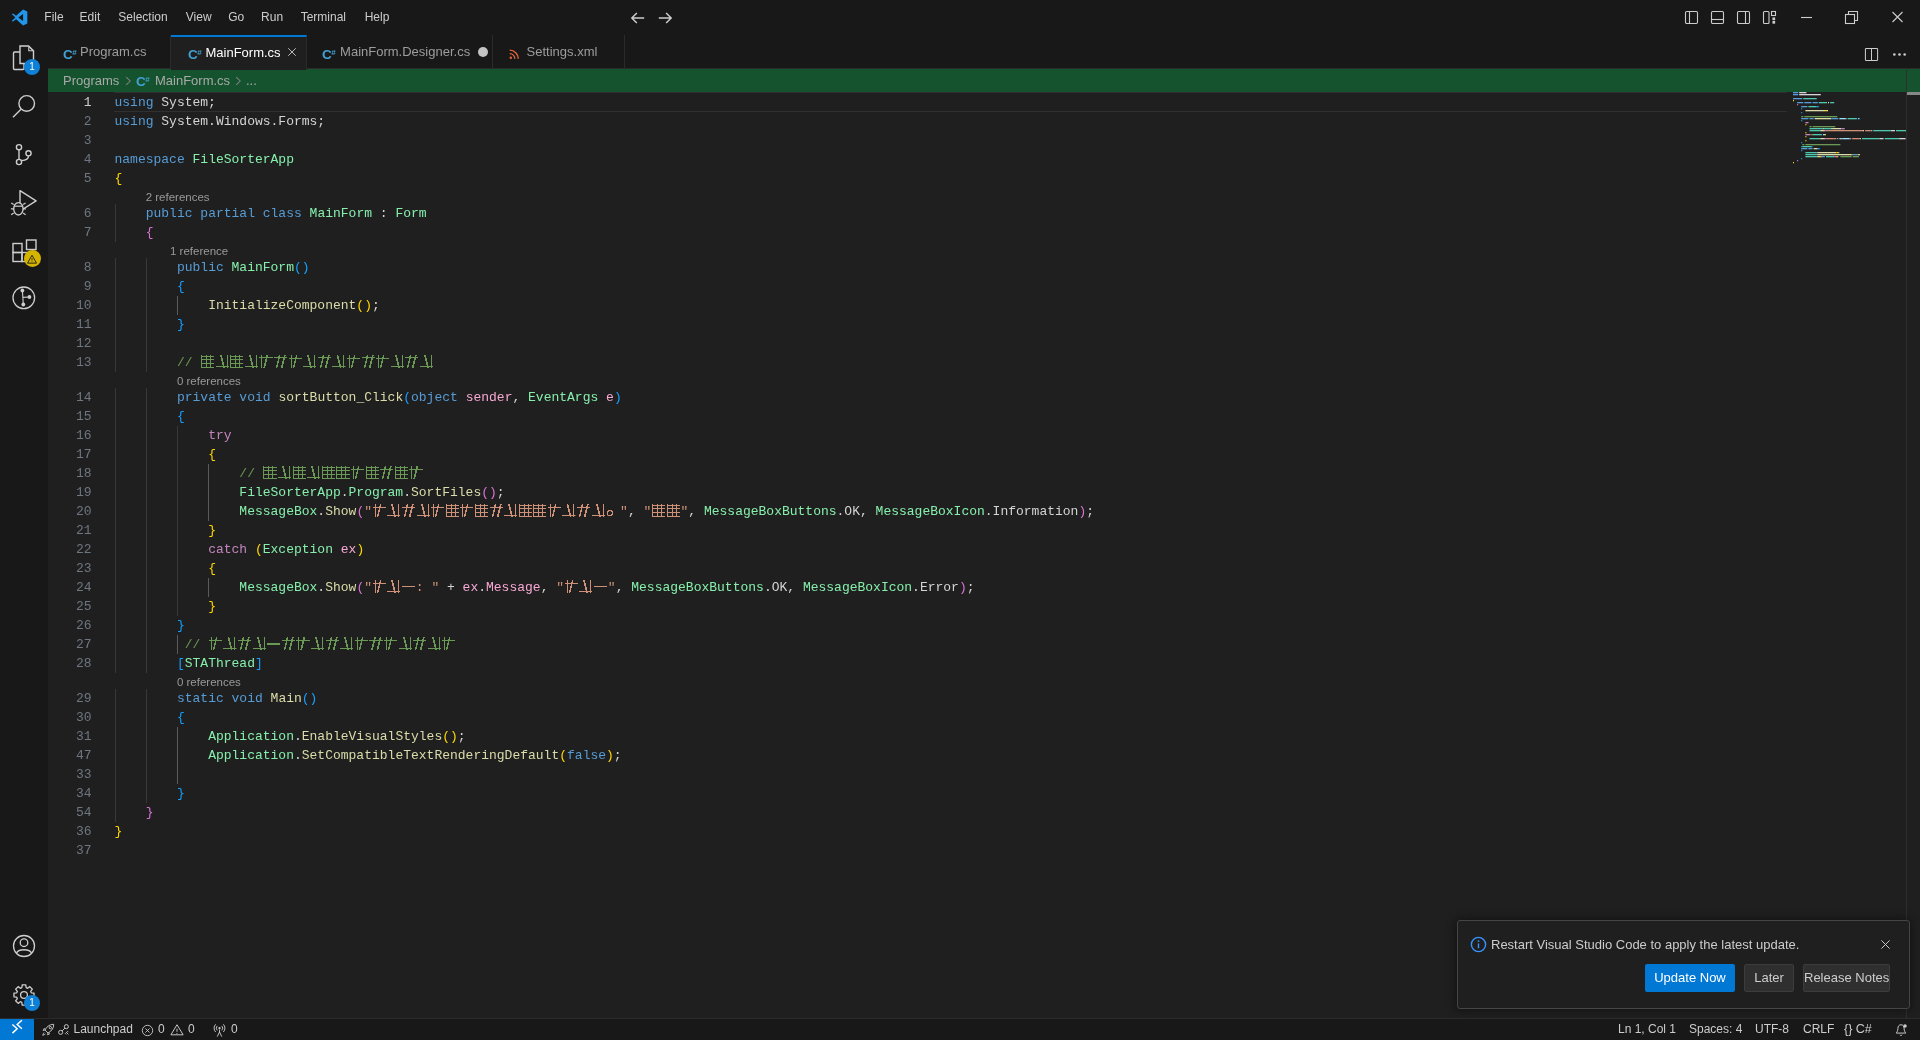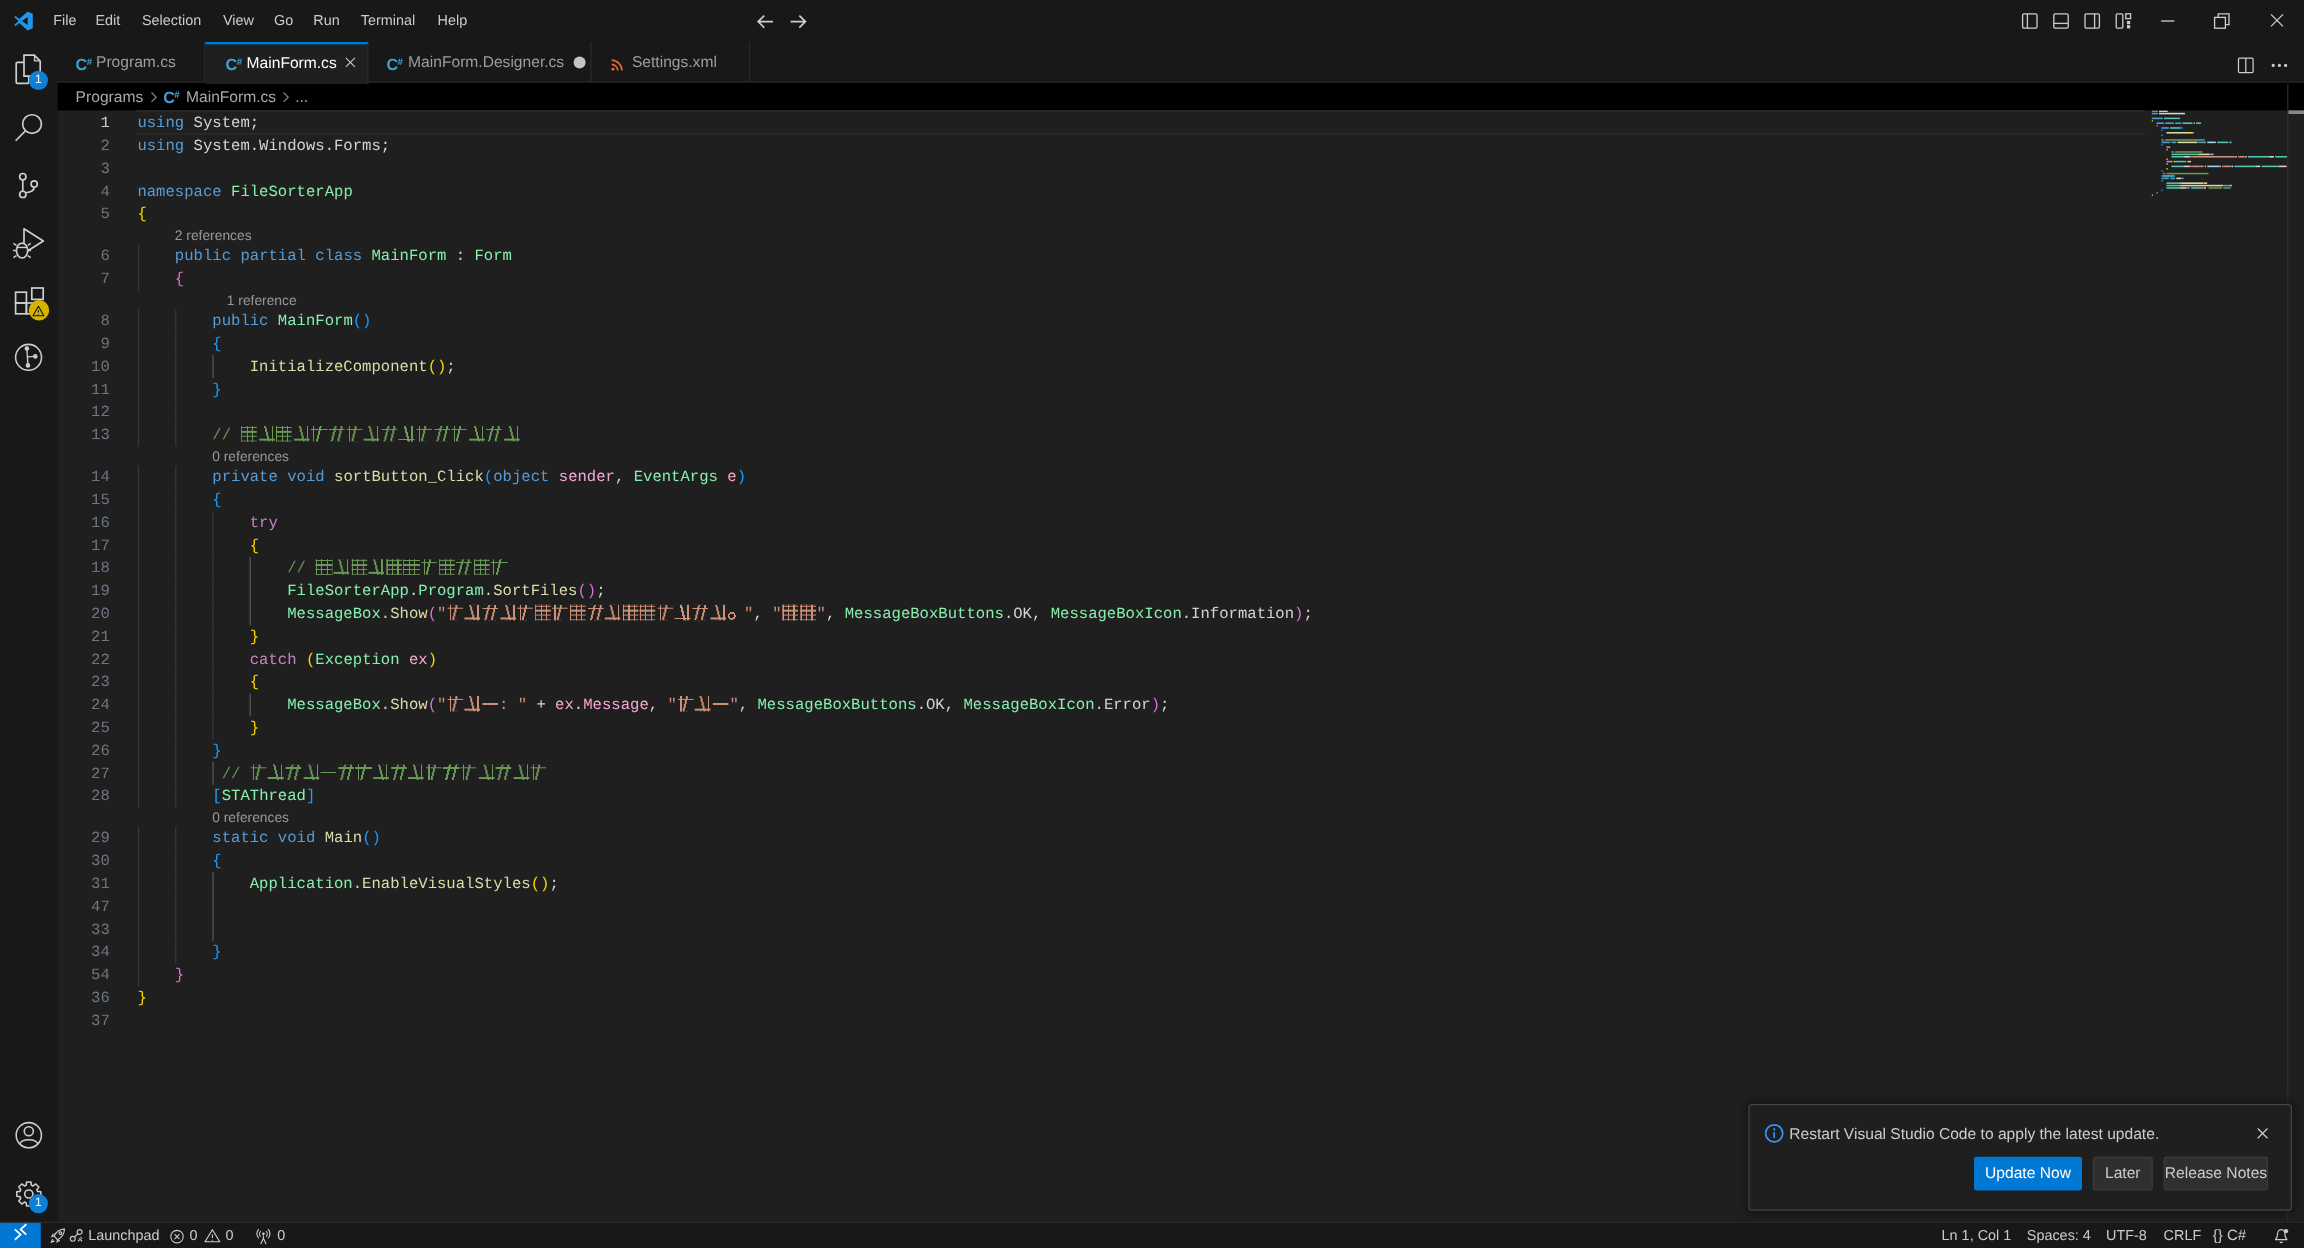--- a/index.html
+++ b/index.html
@@ -3,21 +3,21 @@
 *{box-sizing:border-box;margin:0;padding:0}
 html,body{width:1920px;height:1040px;overflow:hidden;background:#1f1f1f;font-family:"Liberation Sans",sans-serif}
 b,i,em{font-style:normal;font-weight:normal}
 #titlebar{position:absolute;left:0;top:0;width:1920px;height:35px;background:#181818}
 .menu{position:absolute;top:0;height:35px;line-height:35px;font-size:12px;color:#cccccc;text-align:center}
 #tabbar{position:absolute;left:48px;top:35px;width:1872px;height:34px;background:#181818;border-bottom:1px solid #2b2b2b}
 #abar{position:absolute;left:0;top:35px;width:48px;height:983px;background:#181818}
 #status{position:absolute;left:0;top:1018px;width:1920px;height:22px;background:#181818;border-top:1px solid #2b2b2b;font-size:12px;color:#cccccc}
 .tab{position:absolute;top:0;height:34px;border-right:1px solid #2b2b2b;font-size:13px}
 .tabtxt{position:absolute;top:0;line-height:33px;color:#9d9d9d}
-#crumb{position:absolute;left:48px;top:69px;width:1872px;height:23px;background:#000000;font-size:13px;color:#a9a9a9;line-height:23px}
+#crumb{position:absolute;left:48px;top:69px;width:1872px;height:23px;background:#14532d;font-size:13px;color:#a9a9a9;line-height:23px}
 .cr{position:absolute;left:0;width:1920px;height:19px}
 .cr pre{position:absolute;left:114.5px;top:0;margin:0;font:13px/19px "Liberation Mono",monospace;white-space:pre}
 .ln{position:absolute;left:48px;width:43.5px;text-align:right;font:13px/19px "Liberation Mono",monospace;color:#6e7681}
 .lnA{color:#cccccc}
 .cl{position:absolute;font-size:11.5px;line-height:14px;color:#999999}
 em.gn,em.gb{position:absolute;top:0;width:1px;height:19px;background:#383838}
 em.gb{background:#5a5a5a}
 .k{color:#569CD6}.c{color:#C586C0}.t{color:#86efac}.m{color:#DCDCAA}.v{color:#f9a8d4}
 .s{color:#CE9178}.g{color:#6A9955}.w{color:#D4D4D4}
 .b1{color:#FFD700}.b2{color:#DA70D6}.b3{color:#179FFF}
@@ -382,20 +382,21 @@
       <em style="left:145.7px" class="gn"></em>
       <em style="left:176.9px" class="gb"></em>
       <span class="ln">31</span>
       <pre><b class="w">            </b><b class="t">Application</b><b class="w">.</b><b class="m">EnableVisualStyles</b><b class="b1">()</b><b class="w">;</b></pre>
     </div>
     <div class="cr" style="top:746.0px">
       <em style="left:114.5px" class="gn"></em>
       <em style="left:145.7px" class="gn"></em>
       <em style="left:176.9px" class="gb"></em>
       <span class="ln">47</span>
+      <pre><b class="w">            </b><b class="t">Application</b><b class="w">.</b><b class="m">SetCompatibleTextRenderingDefault</b><b class="b1">(</b><b class="k">false</b><b class="b1">)</b><b class="w">;</b></pre>
     </div>
     <div class="cr" style="top:765.0px">
       <em style="left:114.5px" class="gn"></em>
       <em style="left:145.7px" class="gn"></em>
       <em style="left:176.9px" class="gb"></em>
       <span class="ln">33</span>
     </div>
     <div class="cr" style="top:784.0px">
       <em style="left:114.5px" class="gn"></em>
       <em style="left:145.7px" class="gn"></em>
@@ -409,21 +410,21 @@
     </div>
     <div class="cr" style="top:822.0px">
       <span class="ln">36</span>
       <pre><b class="b1">}</b></pre>
     </div>
     <div class="cr" style="top:841.0px">
       <span class="ln">37</span>
       <pre></pre>
     </div>
     <div class="cl" style="top:190.0px;left:145.7px">2 references</div>
-    <div class="cl" style="top:244.0px;left:189px">1 reference</div>
+    <div class="cl" style="top:244.0px;left:170px">1 reference</div>
     <div class="cl" style="top:374.0px;left:176.9px">0 references</div>
     <div class="cl" style="top:675.0px;left:176.9px">0 references</div>
   </div>
 <svg style="position:absolute;left:1793px;top:92px;overflow:hidden" width="113" height="90" viewBox="0 0 113 90">
     <rect x="0.0" y="0.0" width="5.2" height="1.3" fill="#569CD6"></rect>
     <rect x="6.2" y="0.0" width="7.2" height="1.3" fill="#D4D4D4"></rect>
     <rect x="0.0" y="2.0" width="5.2" height="1.3" fill="#569CD6"></rect>
     <rect x="6.2" y="2.0" width="21.6" height="1.3" fill="#D4D4D4"></rect>
     <rect x="0.0" y="6.0" width="9.3" height="1.3" fill="#569CD6"></rect>
     <rect x="10.3" y="6.0" width="13.4" height="1.3" fill="#4EC9B0"></rect>

